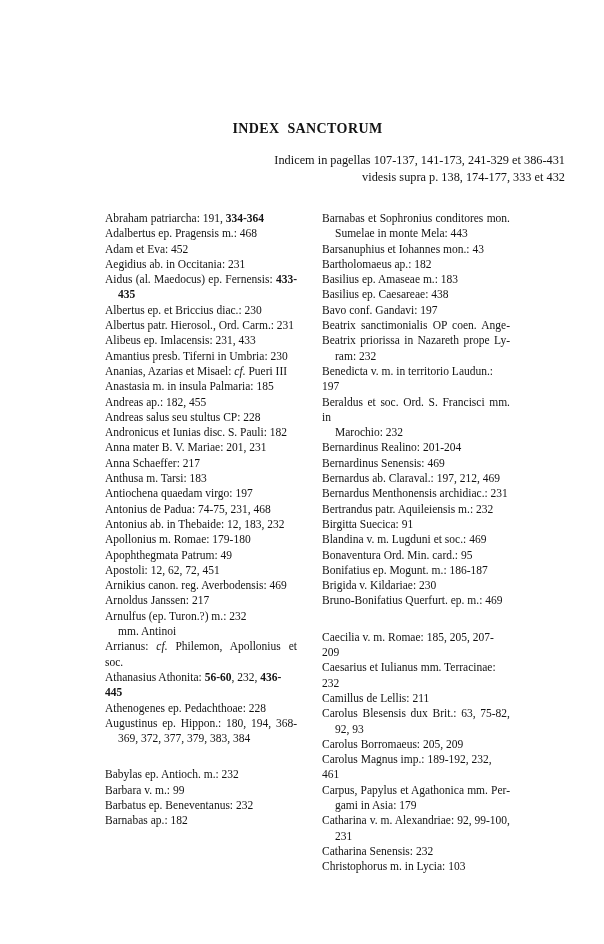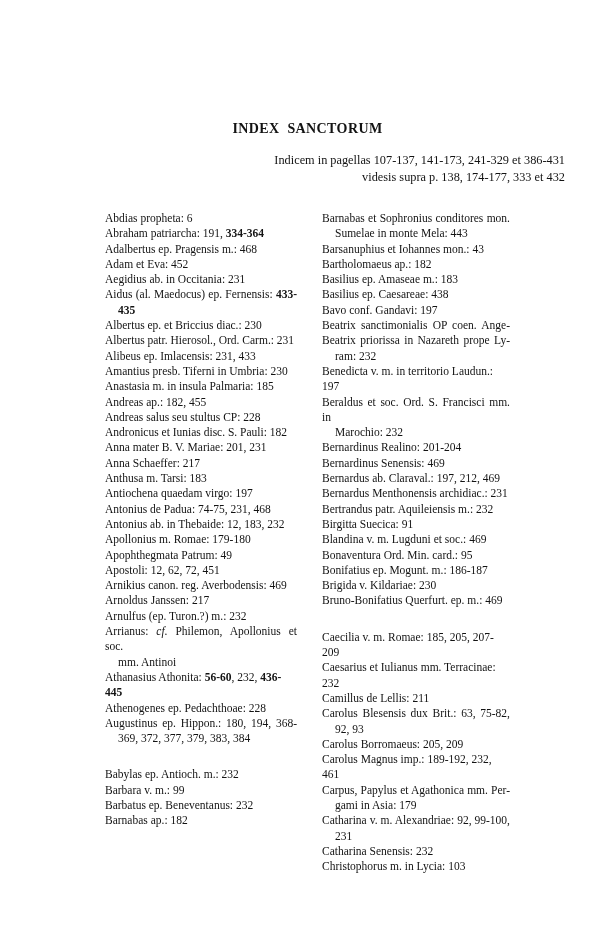--- a/index.html
+++ b/index.html
@@ -64,23 +64,20 @@
 
 <div class="page">
   <div class="title">INDEX  SANCTORUM</div>
   <div class="subtitle">
     <div>Indicem in pagellas 107-137, 141-173, 241-329 et 386-431</div>
     <div>videsis supra p. 138, 174-177, 333 et 432</div>
   </div>
   <div class="columns">
     <div class="col-left" id="col-left">
         <div class="entry">
-          <div class="line"><span>Abdias propheta: 6</span></div>
-        </div>
-        <div class="entry">
           <div class="line"><span>Abraham patriarcha: 191, </span><span class="b">334-364</span></div>
         </div>
         <div class="entry">
           <div class="line"><span>Adalbertus ep. Pragensis m.: 468</span></div>
         </div>
         <div class="entry">
           <div class="line"><span>Adam et Eva: 452</span></div>
         </div>
         <div class="entry">
           <div class="line"><span>Aegidius ab. in Occitania: 231</span></div>
@@ -95,20 +92,23 @@
         <div class="entry">
           <div class="line"><span>Albertus patr. Hierosol., Ord. Carm.: 231</span></div>
         </div>
         <div class="entry">
           <div class="line"><span>Alibeus ep. Imlacensis: 231, 433</span></div>
         </div>
         <div class="entry">
           <div class="line"><span>Amantius presb. Tiferni in Umbria: 230</span></div>
         </div>
         <div class="entry">
+          <div class="line"><span>Ananias, Azarias et Misael: </span><span class="i">cf.</span><span> Pueri III</span></div>
+        </div>
+        <div class="entry">
           <div class="line"><span>Anastasia m. in insula Palmaria: 185</span></div>
         </div>
         <div class="entry">
           <div class="line"><span>Andreas ap.: 182, 455</span></div>
         </div>
         <div class="entry">
           <div class="line"><span>Andreas salus seu stultus CP: 228</span></div>
         </div>
         <div class="entry">
           <div class="line"><span>Andronicus et Iunias disc. S. Pauli: 182</span></div>
@@ -143,22 +143,22 @@
         <div class="entry">
           <div class="line"><span>Arnikius canon. reg. Averbodensis: 469</span></div>
         </div>
         <div class="entry">
           <div class="line"><span>Arnoldus Janssen: 217</span></div>
         </div>
         <div class="entry">
           <div class="line"><span>Arnulfus (ep. Turon.?) m.: 232</span></div>
         </div>
         <div class="entry">
+          <div class="line cont"><span>mm. Antinoi</span></div>
           <div class="line just"><span>Arrianus: </span><span class="i">cf.</span><span> Philemon, Apollonius et soc.</span></div>
-          <div class="line cont"><span>mm. Antinoi</span></div>
         </div>
         <div class="entry">
           <div class="line"><span>Athanasius Athonita: </span><span class="b">56-60</span><span>, 232, </span><span class="b">436-445</span></div>
         </div>
         <div class="entry">
           <div class="line"><span>Athenogenes ep. Pedachthoae: 228</span></div>
         </div>
         <div class="entry">
           <div class="line just"><span>Augustinus ep. Hippon.: 180, 194, 368-</span></div>
           <div class="line cont"><span>369, 372, 377, 379, 383, 384</span></div>

